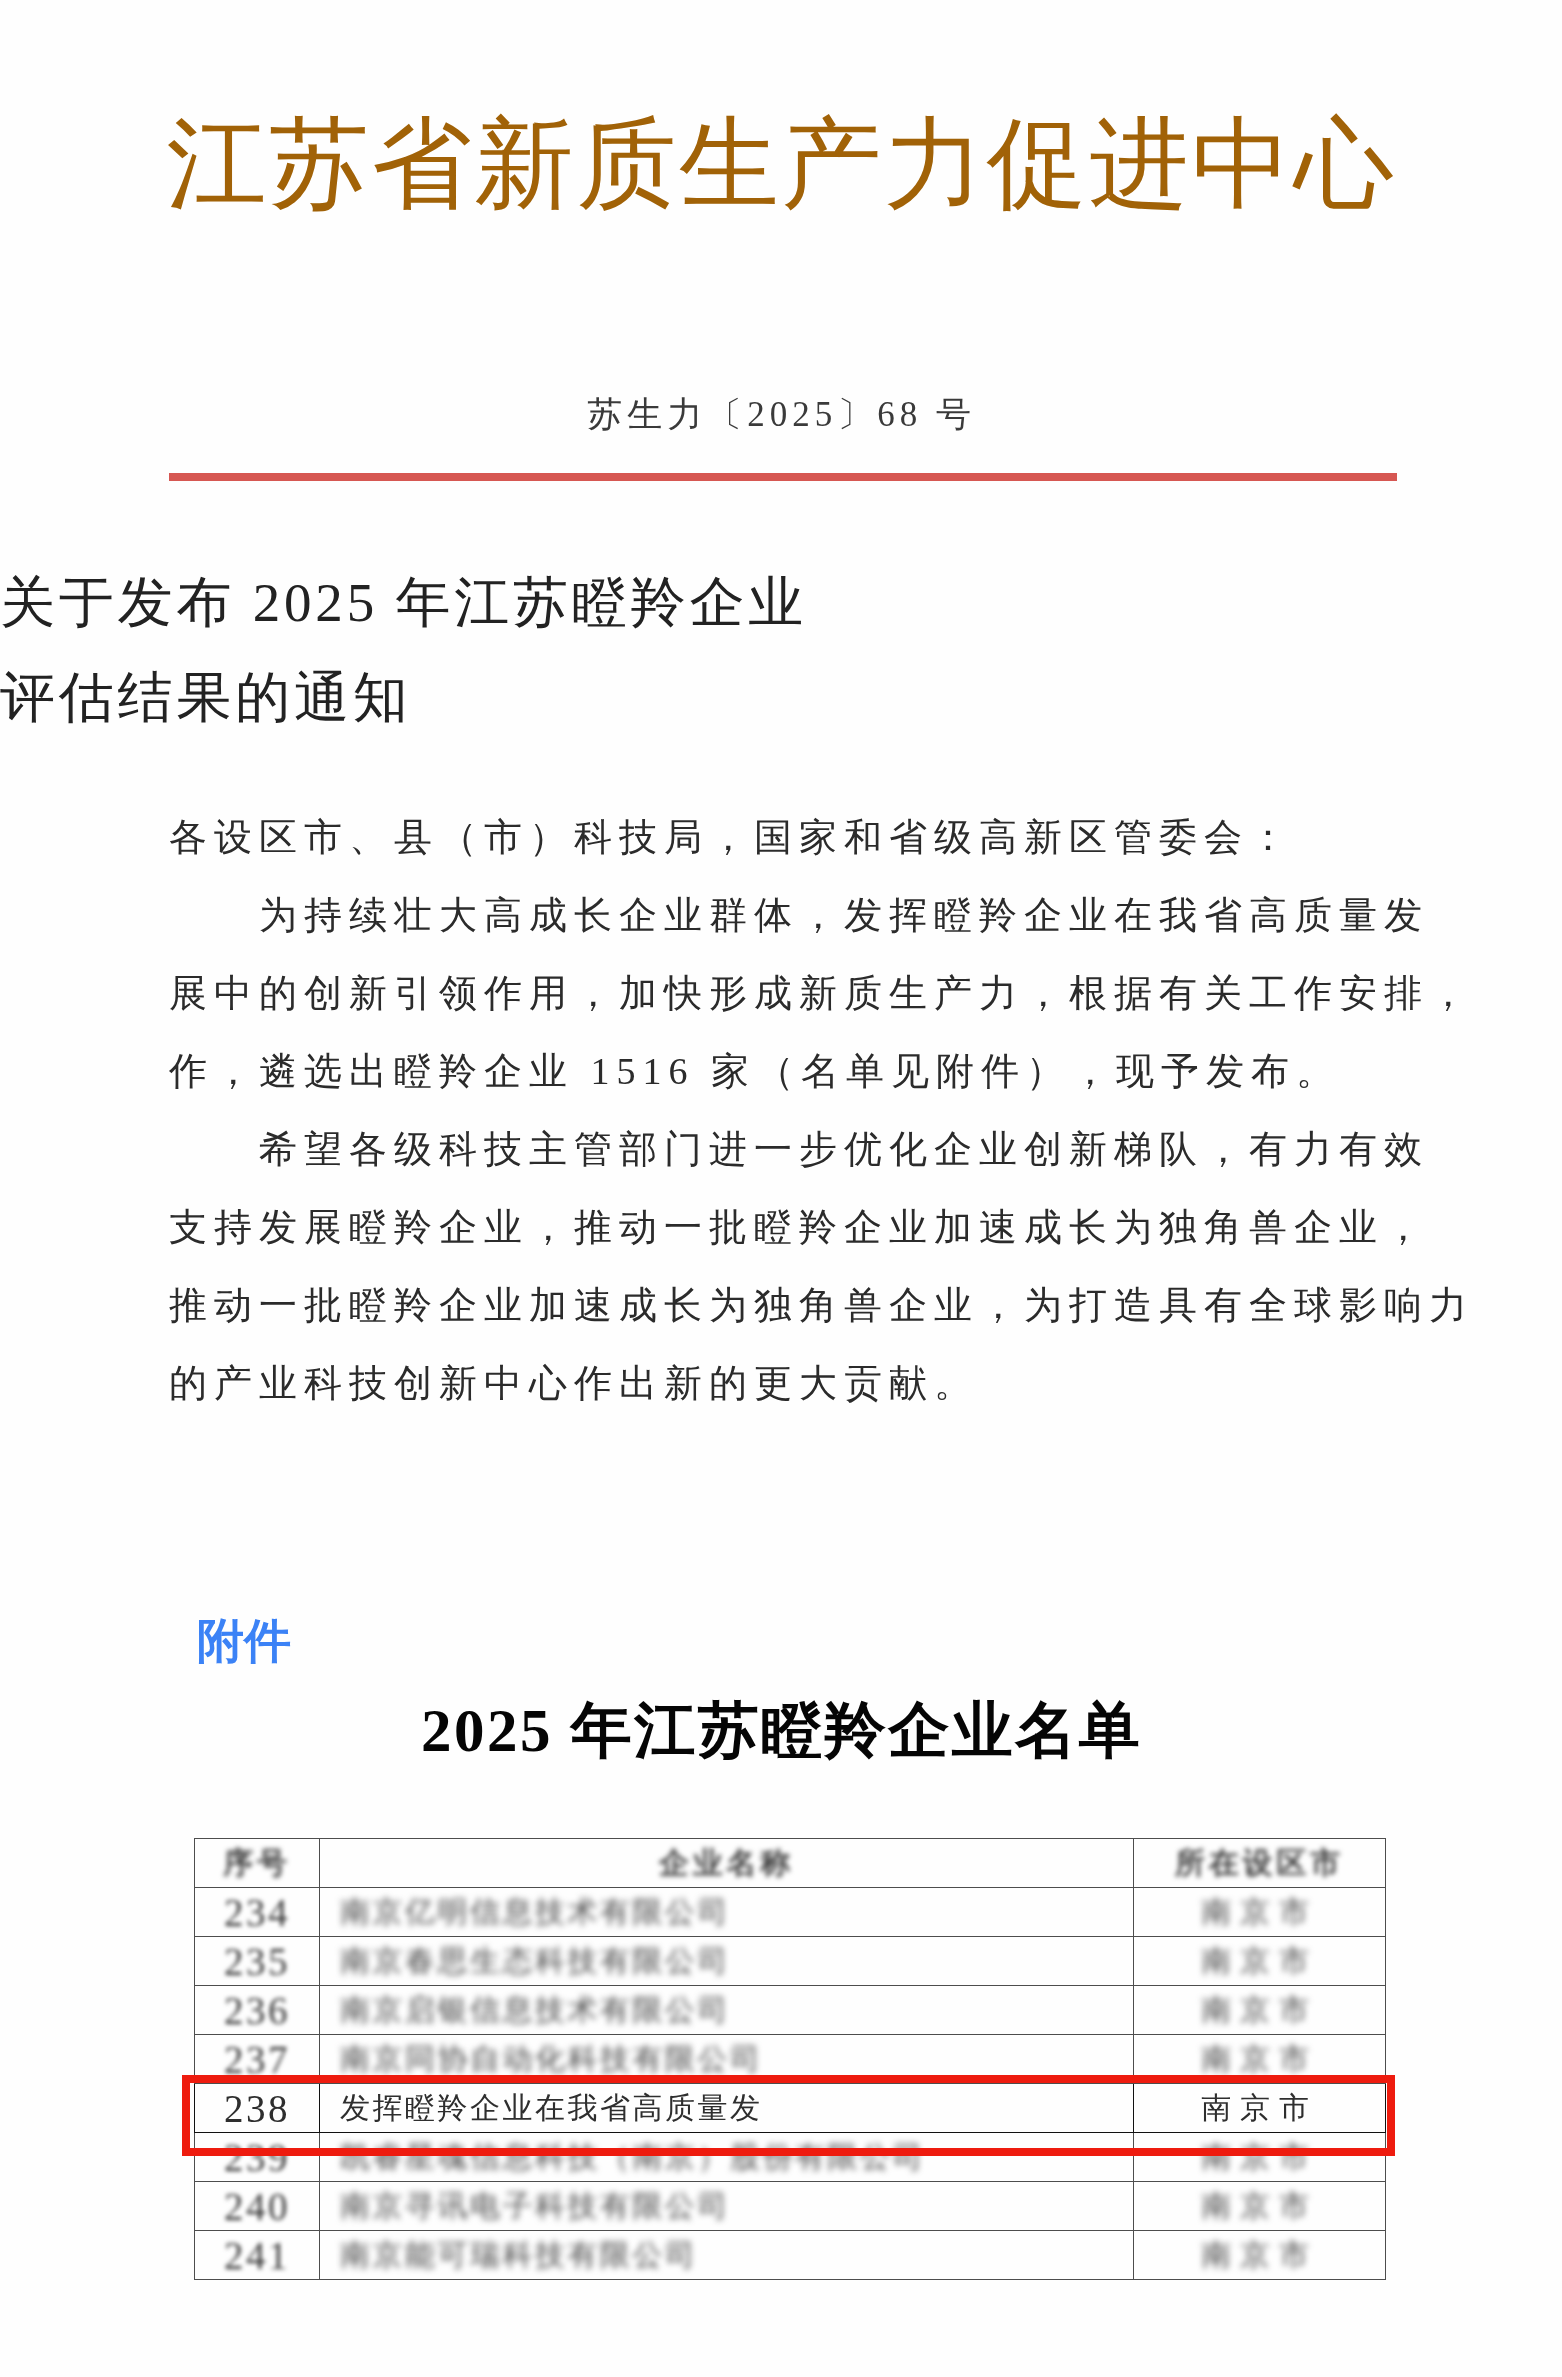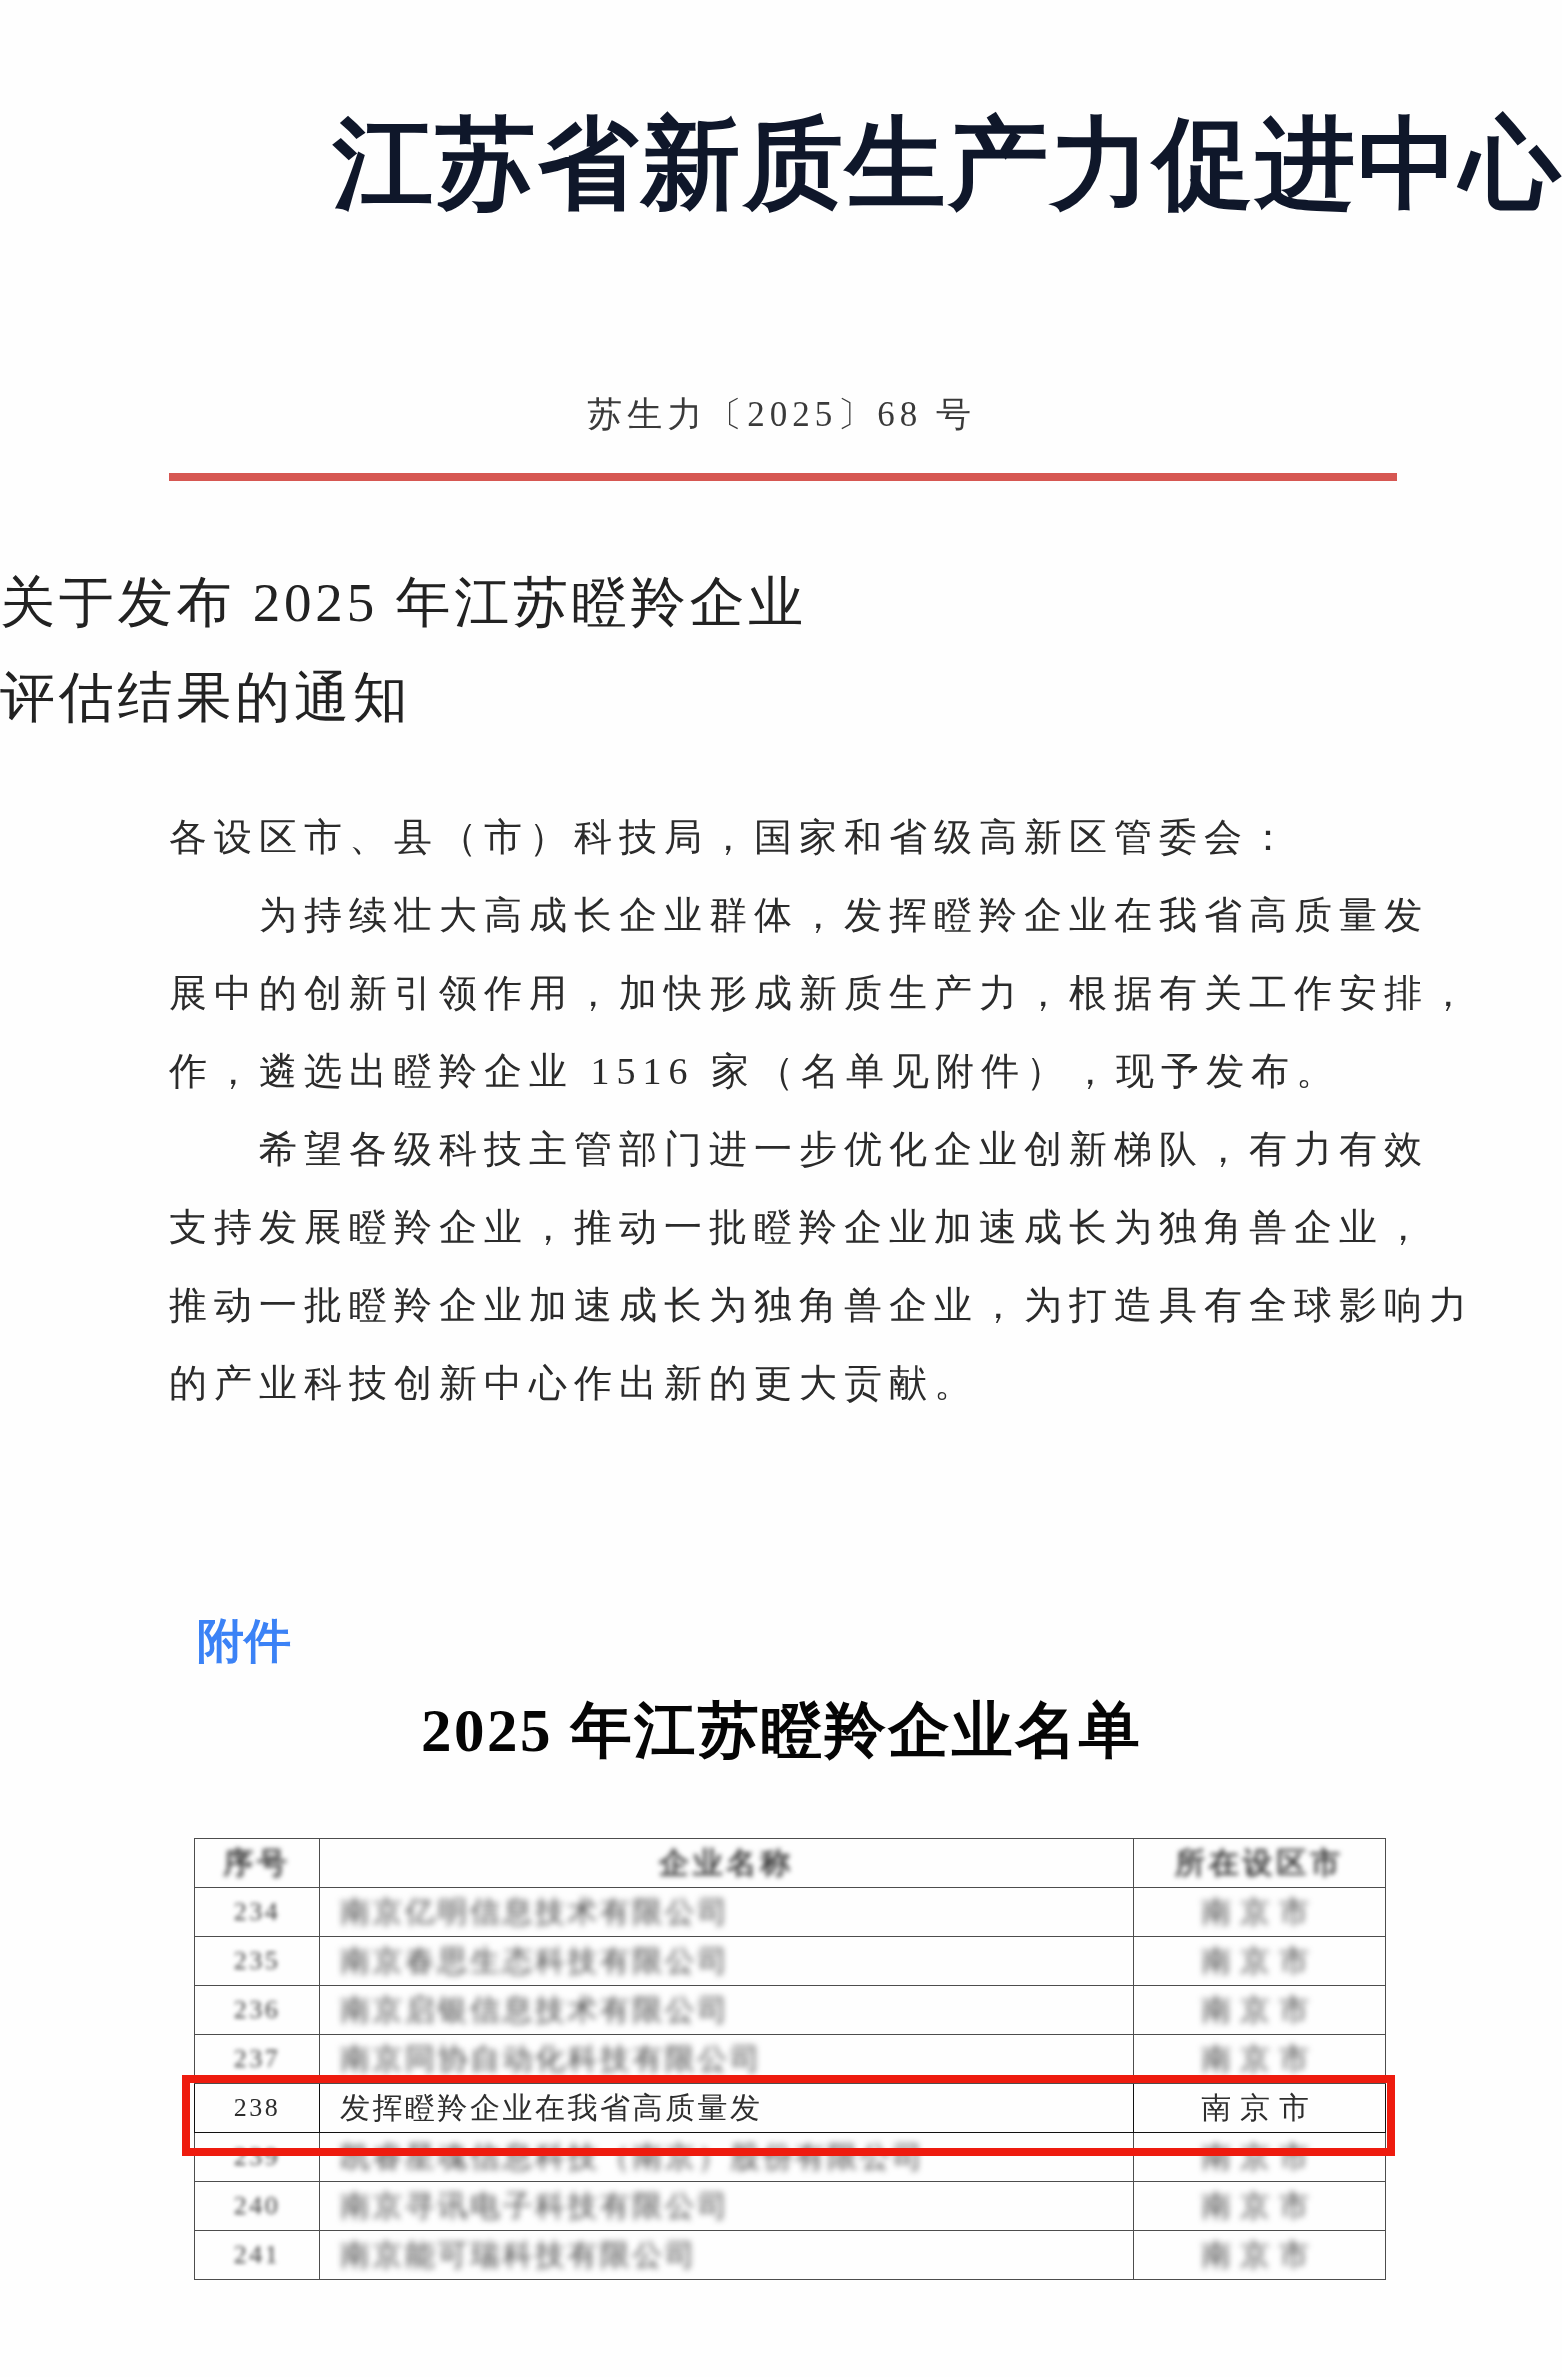--- a/index.html
+++ b/index.html
@@ -12,25 +12,25 @@
   }
   .page {
     position: relative;
     width: 1563px; height: 2377px;
     background: #fefefe;
   }
   
   .masthead {
     position: absolute;
     top: 110px; left: 0; width: 100%;
-    text-align: right;
+    text-align: center;
     font-size: 100px;
-    font-weight: bold;
+    font-weight: normal;
     letter-spacing: 2.5px;
-    color: #0f172a;
+    color: #a16207;
     line-height: 110px;
     white-space: nowrap;
   }
   .doc-number {
     position: absolute;
     top: 386px; left: 0; width: 100%;
     text-align: center;
     font-size: 35px;
     letter-spacing: 5px;
     line-height: 57px;
@@ -106,21 +106,21 @@
     overflow: hidden;
     white-space: nowrap;
   }
   .gazelle-table th {
     font-weight: bold;
     text-align: center;
     letter-spacing: 3.8px;
     filter: blur(2.5px);
     color: #3c3c3c;
   }
-  td.col-seq  { text-align: center; font-size: 26px; letter-spacing: 2.5px; }
+  td.col-seq  { text-align: center; font-size: 39px; letter-spacing: 2.5px; }
   td.col-name { text-align: left; padding-left: 20px; letter-spacing: 2.5px; }
   td.col-city { text-align: center; letter-spacing: 8.8px; }
   td.col-seq.blurred  { filter: blur(2.2px); color: #3a3a3a; }
   td.col-name.blurred { filter: blur(3.2px);  color: #444; }
   td.col-city.blurred { filter: blur(3.2px);  color: #444; }
   tr.row-highlight td { border-color: #111; }
   
   .highlight-box {
     position: absolute;
     top: 2075px; left: 182px;

